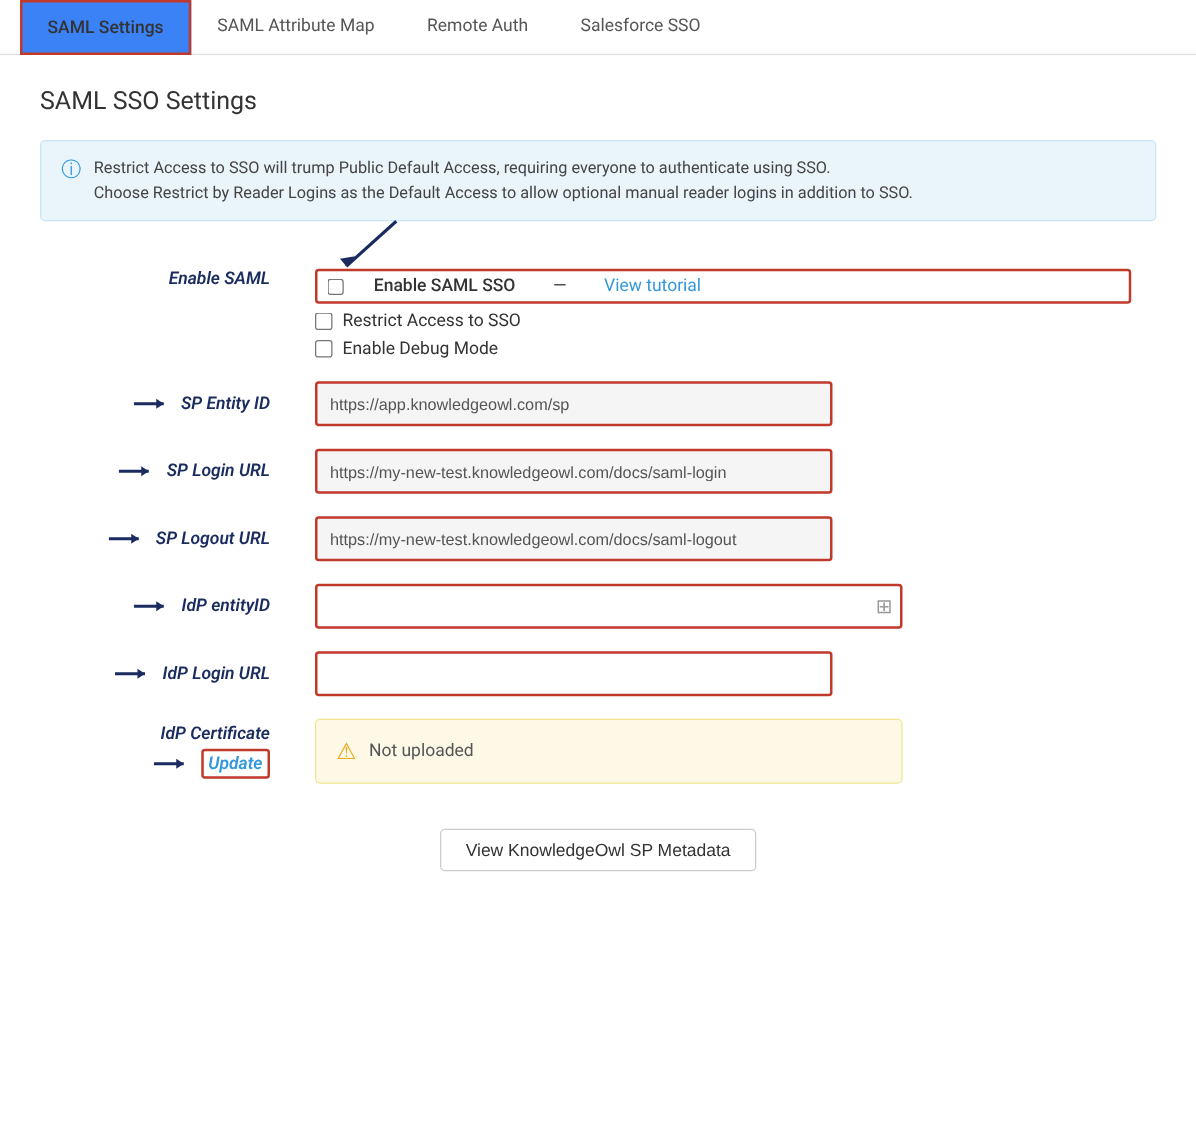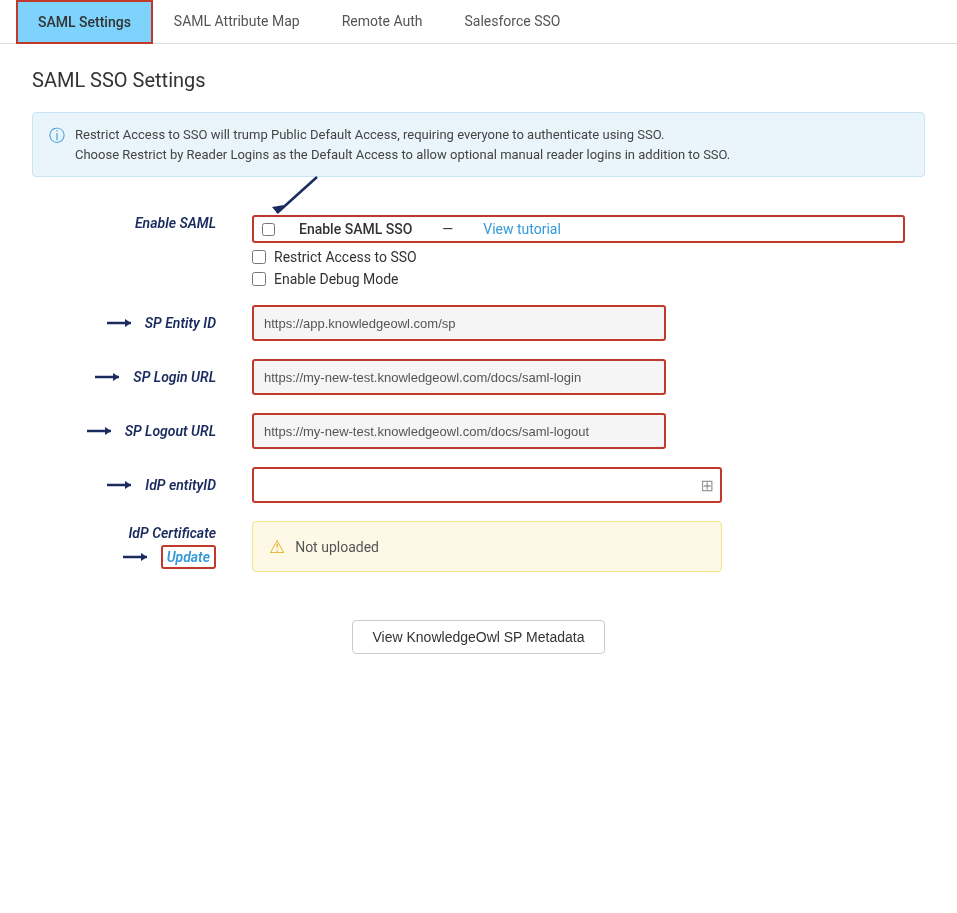--- a/index.html
+++ b/index.html
@@ -25,21 +25,21 @@
       color: #555;
       font-size: 14px;
       border: 1px solid transparent;
       margin-bottom: -1px;
       background: transparent;
     }
     .tab.active {
       border: 2px solid #c0392b;
       color: #333;
       font-weight: 500;
-      background: #7dd3fc;
+      background: #3b82f6;
     }
 
     
     .content {
       padding: 24px 32px;
     }
 
     .page-title {
       font-size: 20px;
       font-weight: 400;
@@ -219,21 +219,21 @@
     
     .btn {
       display: inline-block;
       padding: 8px 20px;
       border: 1px solid #ccc;
       border-radius: 4px;
       background: #fff;
       font-size: 14px;
       color: #333;
       cursor: pointer;
-      margin-top: 28px;
+      margin-top: 16px;
     }
 
     .bottom-row {
       display: flex;
       justify-content: center;
       margin-top: 20px;
     }
   </style>
 </head>
 <body>
@@ -343,20 +343,34 @@
         <span>IdP entityID</span>
       </div>
       <div class="form-control-area">
         <div class="input-with-icon">
           <input type="text" value="" style="">
           <span class="input-icon">⊞</span>
         </div>
       </div>
     </div>
 
+    <div class="form-row">
+      <div class="form-label">
+        <span class="h-arrow">
+          <svg width="32" height="14">
+            <line x1="0" y1="7" x2="24" y2="7" stroke="#1a2b5f" stroke-width="2.5"></line>
+            <polygon points="24,7 18,3 18,11" fill="#1a2b5f"></polygon>
+          </svg>
+        </span>
+        <span>IdP Login URL</span>
+      </div>
+      <div class="form-control-area">
+        <input type="text" class="text-input empty" value="" style="">
+      </div>
+    </div>
 
 
     <div class="form-row" style="align-items: center;">
       <div class="form-label cert-label-area" style="flex-direction: column; align-items: flex-end; gap: 4px; justify-content: center;">
         <span>IdP Certificate</span>
         <div style="display: flex; align-items: center; gap: 6px;">
           <span class="h-arrow">
             <svg width="32" height="14">
               <line x1="0" y1="7" x2="24" y2="7" stroke="#1a2b5f" stroke-width="2.5"></line>
               <polygon points="24,7 18,3 18,11" fill="#1a2b5f"></polygon>

